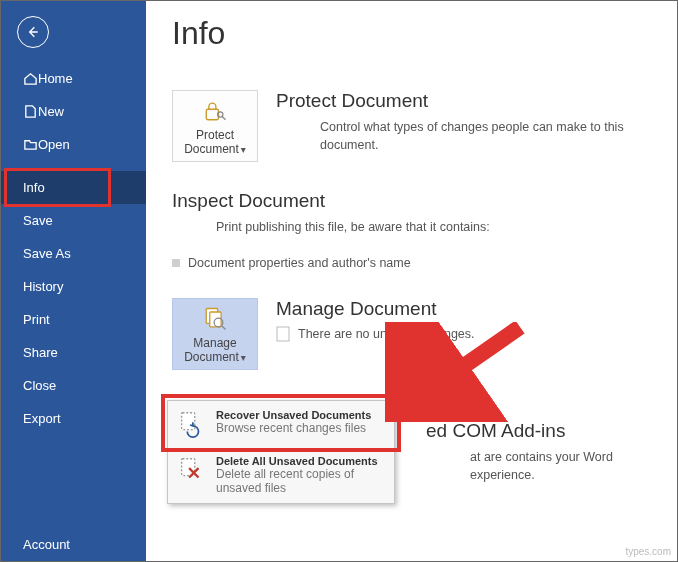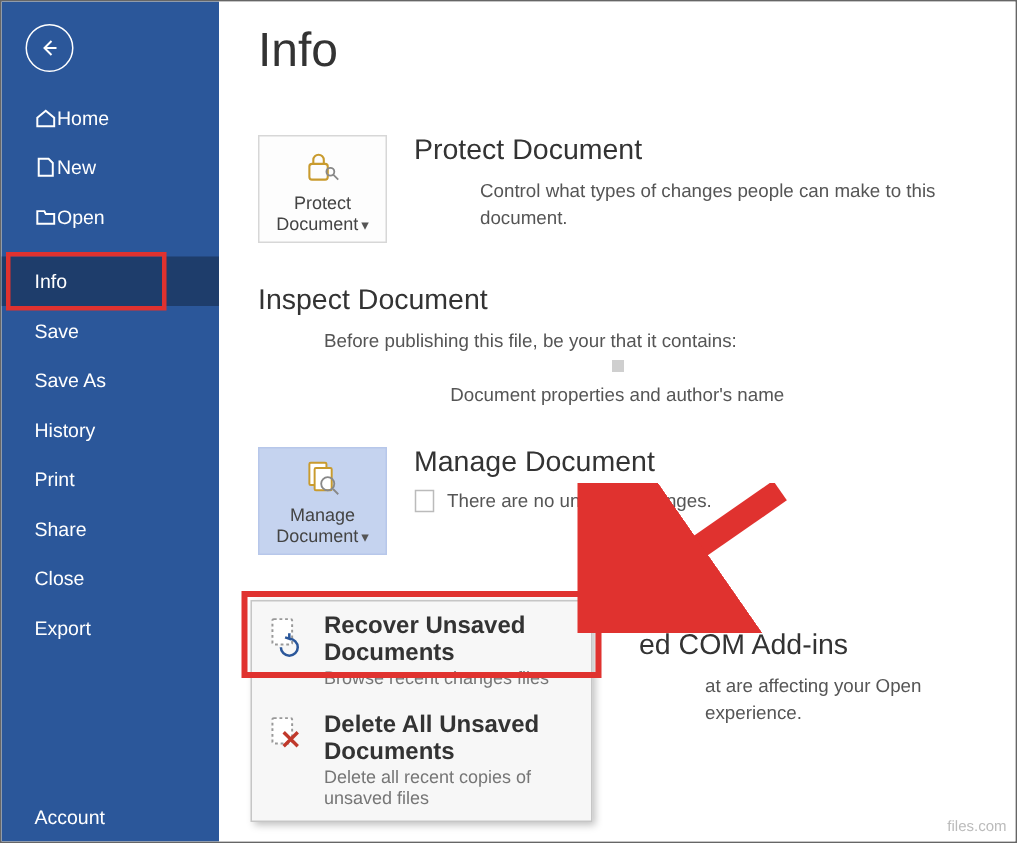--- a/index.html
+++ b/index.html
@@ -19,30 +19,30 @@
   .main { flex:1; background:#fff; padding:14px 26px 10px 26px; overflow:hidden; position:relative;}
   .page-title { font-size:32px; font-weight:300; color:#333; margin-bottom:38px;}
   .section { display:flex; gap:18px; margin-bottom:28px; align-items:flex-start;}
   .tile { width:86px; height:72px; background:#fdfdfd; border:1px solid #d7d7d7; display:flex; flex-direction:column; align-items:center; justify-content:center; gap:3px; cursor:pointer; font-size:12px; color:#444; text-align:center; padding:4px 2px; position:relative;}
   .tile.active { background:#c5d3ef; border-color:#b7c7ea;}
   .tile .tile-icon { width:28px; height:28px;}
   .tile .caret::after { content:"▾"; font-size:10px; margin-left:2px; color:#555;}
   .sect-body { flex:1;}
   .sect-title { font-size:19px; color:#333; margin-bottom:6px;}
   .sect-desc { font-size:12.5px; color:#555; line-height:1.45;margin-left:44px;}
-  .bullet-row { display:flex; gap:8px; align-items:center; margin-top:4px; font-size:12.5px; color:#555;flex-direction:column;}
+  .bullet-row { display:flex; gap:8px; align-items:center; margin-top:20px; font-size:12.5px; color:#555;}
   .bullet-row .sq { width:8px; height:8px; background:#cfcfcf;}
   .doc-row { display:flex; align-items:center; gap:8px; font-size:12.5px; color:#555;}
   .doc-row .ico { width:14px; height:16px;}
   
   .dropdown { position:absolute; left:167px; top:400px; width:228px; background:#f7f7f7; border:1px solid #c6c6c6; box-shadow:2px 2px 5px rgba(0,0,0,0.25); z-index:50;}
   .ditem { display:flex; gap:10px; padding:8px 8px 8px 8px; align-items:flex-start; cursor:pointer;}
   .ditem .dicon { width:30px; height:30px; flex:0 0 30px;}
   .ditem .dtext { font-size:12px; color:#444;}
-  .ditem .dtext .dt-title { font-weight:600; font-size:16px; color:#333;}
+  .ditem .dtext .dt-title { font-weight:600; font-size:11px; color:#333;}
   .ditem .dtext .dt-sub { color:#767676; }
   .drop-hl { position:absolute; left:161px; top:394px; width:240px; height:58px; border:4px solid #e0322f; z-index:60; pointer-events:none;}
   
   .arrow { position:absolute; left:385px; top:322px; width:140px; height:100px; z-index:70; pointer-events:none;}
   .watermark { position:absolute; right:6px; bottom:4px; font-size:10px; color:#bbb;}
 </style>
 </head>
 <body>
 
 <div class="app">
@@ -127,21 +127,21 @@
       </div>
       <div class="sect-body">
         <div class="sect-title">Protect Document</div>
         <div class="sect-desc">Control what types of changes people can make to this document.</div>
       </div>
     </div>
 
     <div class="section">
       <div class="sect-body">
         <div class="sect-title">Inspect Document</div>
-        <div class="sect-desc">Before publishing this file, be your that it contains:</div>
+        <div class="sect-desc">Print publishing this file, be aware that it contains:</div>
         <div class="bullet-row">
           <span class="sq"></span>
           <span>Document properties and author's name</span>
         </div>
       </div>
     </div>
 
     <div class="section">
       <div class="tile active">
         <svg class="tile-icon" viewBox="0 0 32 32">
@@ -160,25 +160,25 @@
             </svg>
           <span>There are no unsaved changes.</span>
         </div>
       </div>
     </div>
 
     <div class="section" style="margin-top:50px">
       <div style="width:86px"></div>
       <div class="sect-body" style="margin-left:150px;">
         <div class="sect-title">ed COM Add-ins</div>
-        <div class="sect-desc">at are affecting your Open experience.</div>
-      </div>
-    </div>
-
-    <div class="watermark">files.com</div>
+        <div class="sect-desc">at are contains your Word experience.</div>
+      </div>
+    </div>
+
+    <div class="watermark">types.com</div>
   </div>
 
   <div class="dropdown">
     <div class="ditem">
       <svg class="dicon" viewBox="0 0 32 32">
         <rect x="6" y="4" width="14" height="18" rx="1" fill="#fff" stroke="#999" stroke-width="1.4" stroke-dasharray="2 2"></rect>
         <path d="M12 24a6 6 0 106-6" fill="none" stroke="#2b579a" stroke-width="1.8"></path>
         <path d="M18 14l0 4-3 -1" fill="none" stroke="#2b579a" stroke-width="1.8"></path>
       </svg>
       <div class="dtext">

